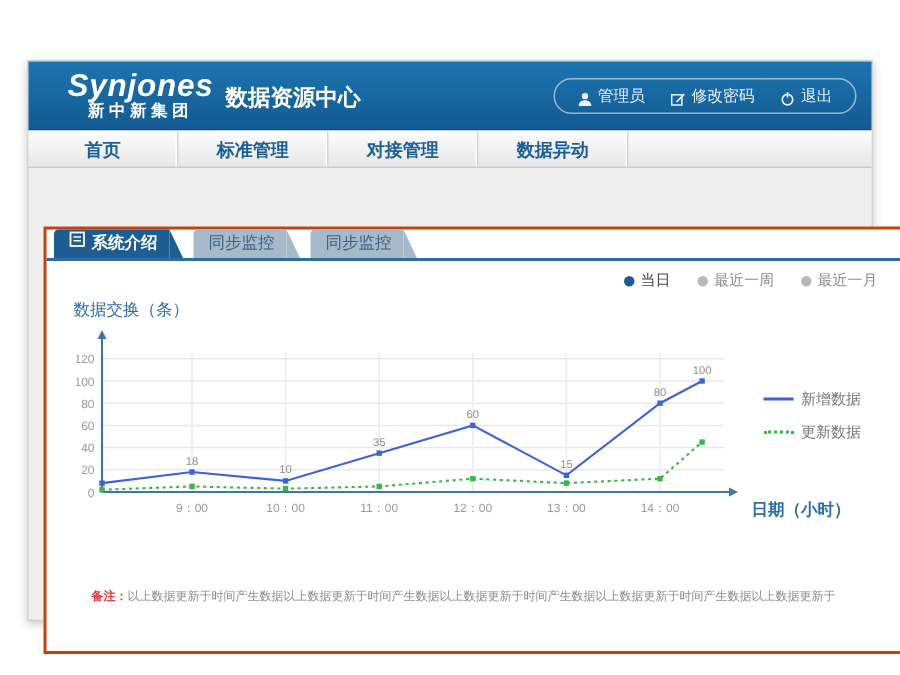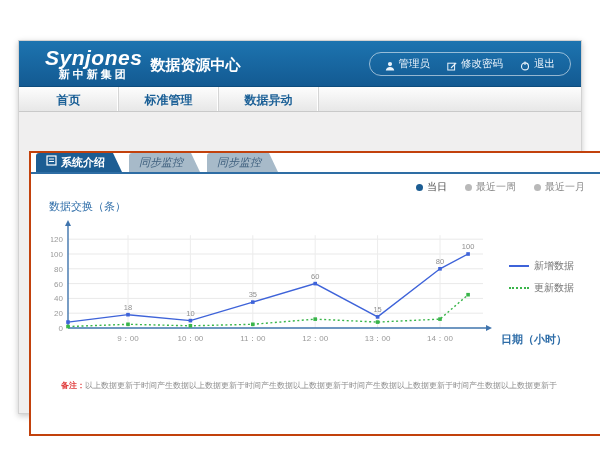--- a/index.html
+++ b/index.html
@@ -30,21 +30,21 @@
 
   
   #card { position:absolute; left:10px; top:86px; width:584px; height:285px;
     background:#fff; border:2px solid #c2410c;margin-top:24px; }
   #tabs { position:absolute; left:5px; top:0; display:flex; height:19px; z-index:2; }
   .tab { position:relative; height:19px; line-height:19px; font-size:11px; padding:0 8px 0 10px;
     margin-right:16px; border-radius:3px 0 0 0; cursor:pointer; display:flex; align-items:center; gap:4px; }
   .tab.active { background:var(--tabactive); color:#fff; font-weight:bold; z-index:3; }
   .tab.active::after { content:""; position:absolute; right:-9px; top:0; width:0; height:0;
     border-bottom:19px solid var(--tabactive); border-right:9px solid transparent; }
-  .tab.inactive { background:var(--tabinactive); color:var(--tabinactivetext);font-style:italic; }
+  .tab.inactive { background:var(--tabinactive); color:var(--tabinactivetext); }
   .tab.inactive::after { content:""; position:absolute; right:-9px; top:0; width:0; height:0;
     border-bottom:19px solid var(--tabinactive); border-right:9px solid transparent; }
   #tab-underline { position:absolute; left:0; top:19px; width:100%; height:2px; background:var(--tabline); }
 
   
   #filter-row { position:absolute; top:27px; right:26px; display:flex; gap:18px; align-items:center; }
   .radio-opt { display:flex; align-items:center; gap:4px; font-size:10px; color:#8c8c8c; cursor:pointer; }
   .radio-opt .dot { width:7px; height:7px; border-radius:50%; background:#b9b9b9; }
   .radio-opt.selected { color:#444; }
   .radio-opt.selected .dot { background:var(--radiosel); }
@@ -52,21 +52,21 @@
   #y-axis-title { position:absolute; left:18px; top:46px; font-size:11px; font-weight:normal; color:var(--chartlabel); }
   #chart-wrap { position:absolute; left:20px; top:60px; width:520px; height:140px; }
   #x-axis-title { position:absolute; left:470px; top:179px; font-size:11px; font-weight:bold; color:var(--chartlabel); white-space:nowrap; }
 
   
   #legend { position:absolute; left:478px; top:106px; display:flex; flex-direction:column; gap:8px; }
   .legend-item { display:flex; align-items:center; gap:5px; font-size:10px; color:#777; white-space:nowrap; }
   .legend-item .sample { width:20px; height:0; border-top-width:2px; }
 
   
-  #note { position:absolute; left:30px; top:227px; width:500px; font-size:8px; color:var(--notetext); white-space:nowrap; }
+  #note { position:absolute; left:30px; top:239px; width:500px; font-size:8px; color:var(--notetext); white-space:nowrap; }
   #note .prefix { color:var(--noteprefix); font-weight:bold; }
 
   #scrollbar { position:absolute; right:5px; top:24px; bottom:6px; width:2px; background:#bcd4e6; border-radius:1px; }
 </style>
 </head>
 <body>
 
 <div id="window">
 
   <div id="header">
@@ -102,20 +102,21 @@
             </svg>
           </span>
           <span>退出</span>
         </div>
       </div>
   </div>
 
   <div id="nav">
       <div class="nav-item">首页</div>
       <div class="nav-item">标准管理</div>
+      <div class="nav-item">对接管理</div>
       <div class="nav-item">数据异动</div>
     </div>
 
   <div id="card">
     <div id="tabs">
         <div class="tab active">
           <span><svg width="11" height="11" viewBox="0 0 11 11">
               <rect x="1" y="1" width="9" height="9" fill="none" stroke="#fff" stroke-width="1.2"></rect>
               <line x1="3" y1="4" x2="8" y2="4" stroke="#fff" stroke-width="1"></line>
               <line x1="3" y1="6.5" x2="8" y2="6.5" stroke="#fff" stroke-width="1"></line>

